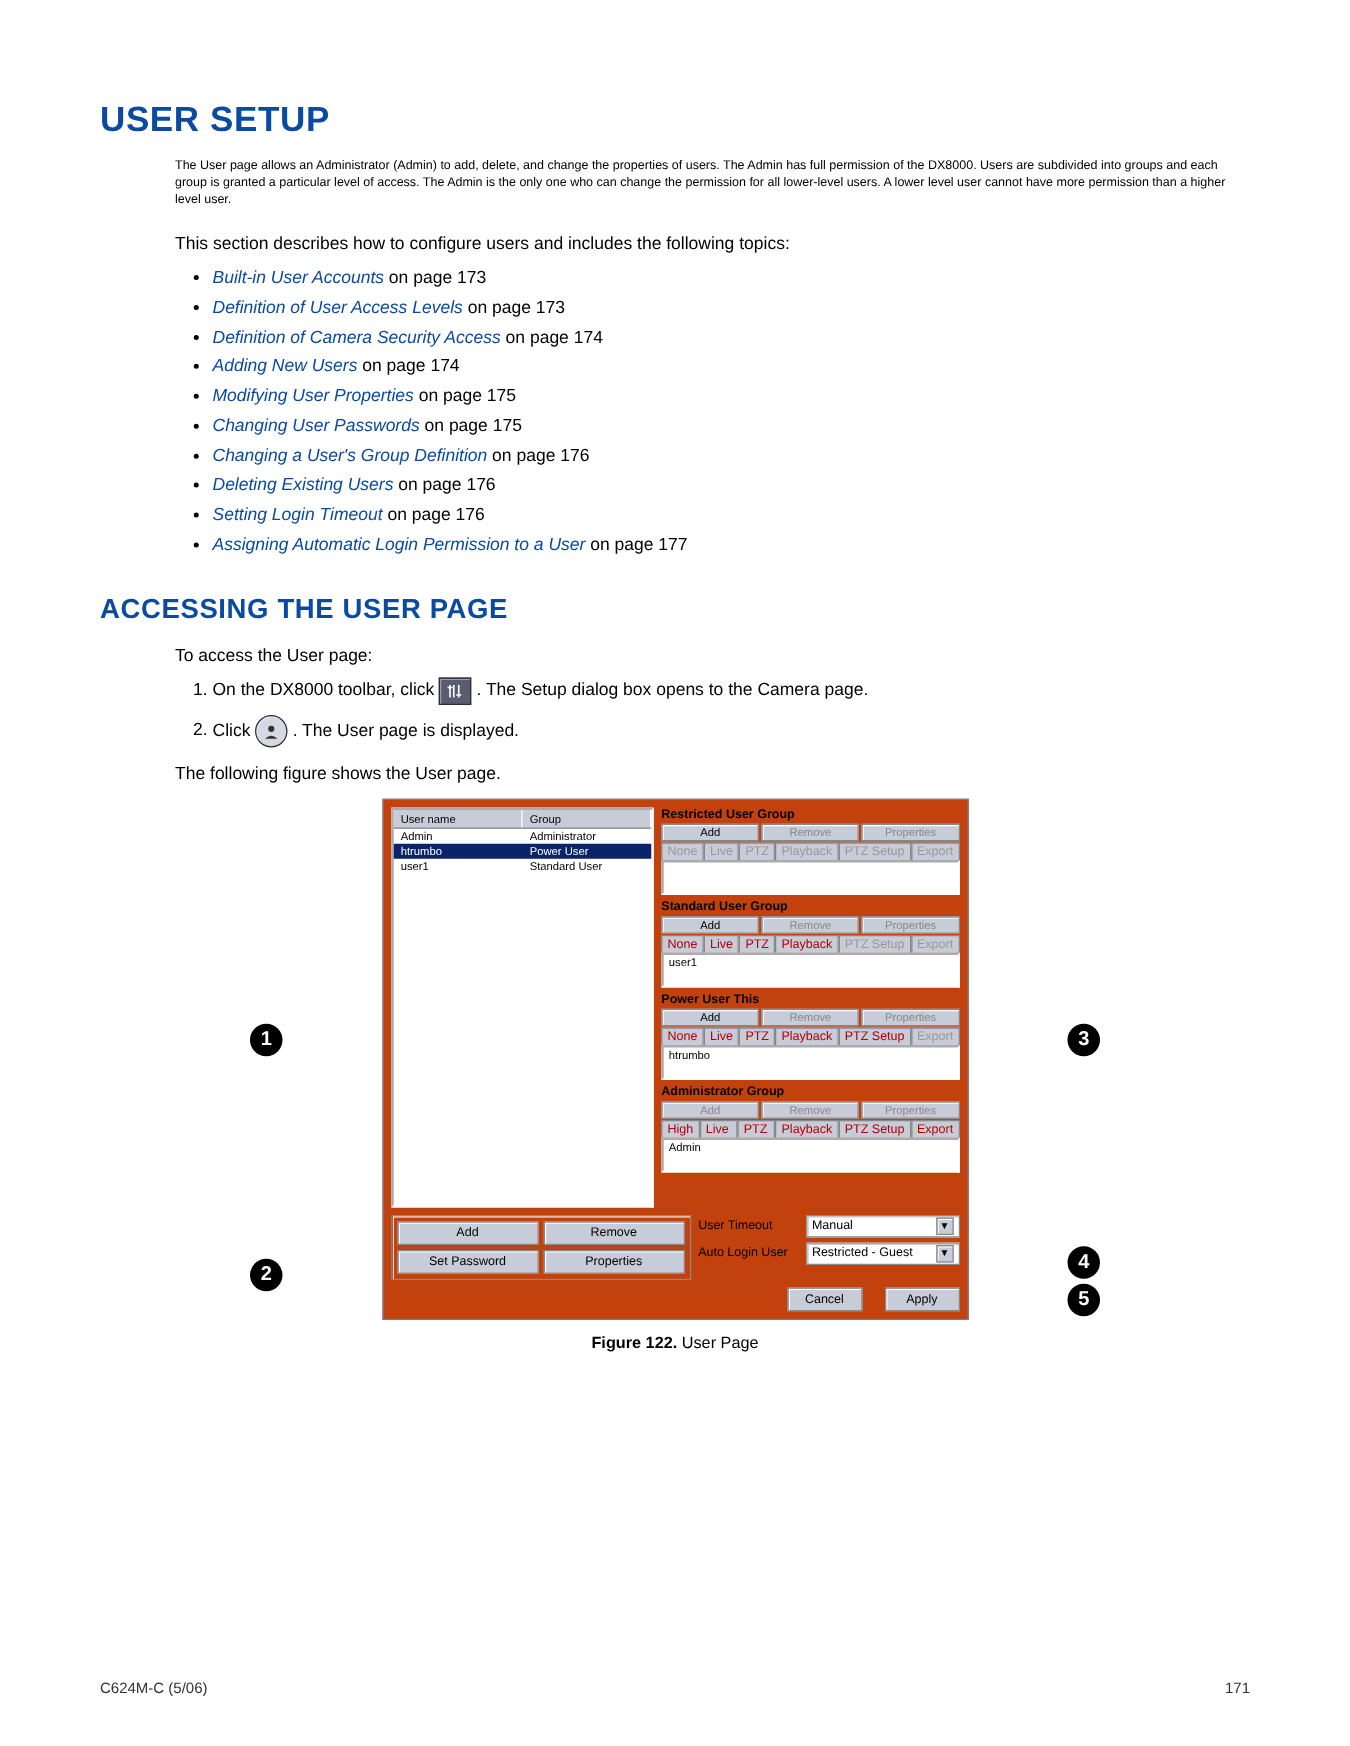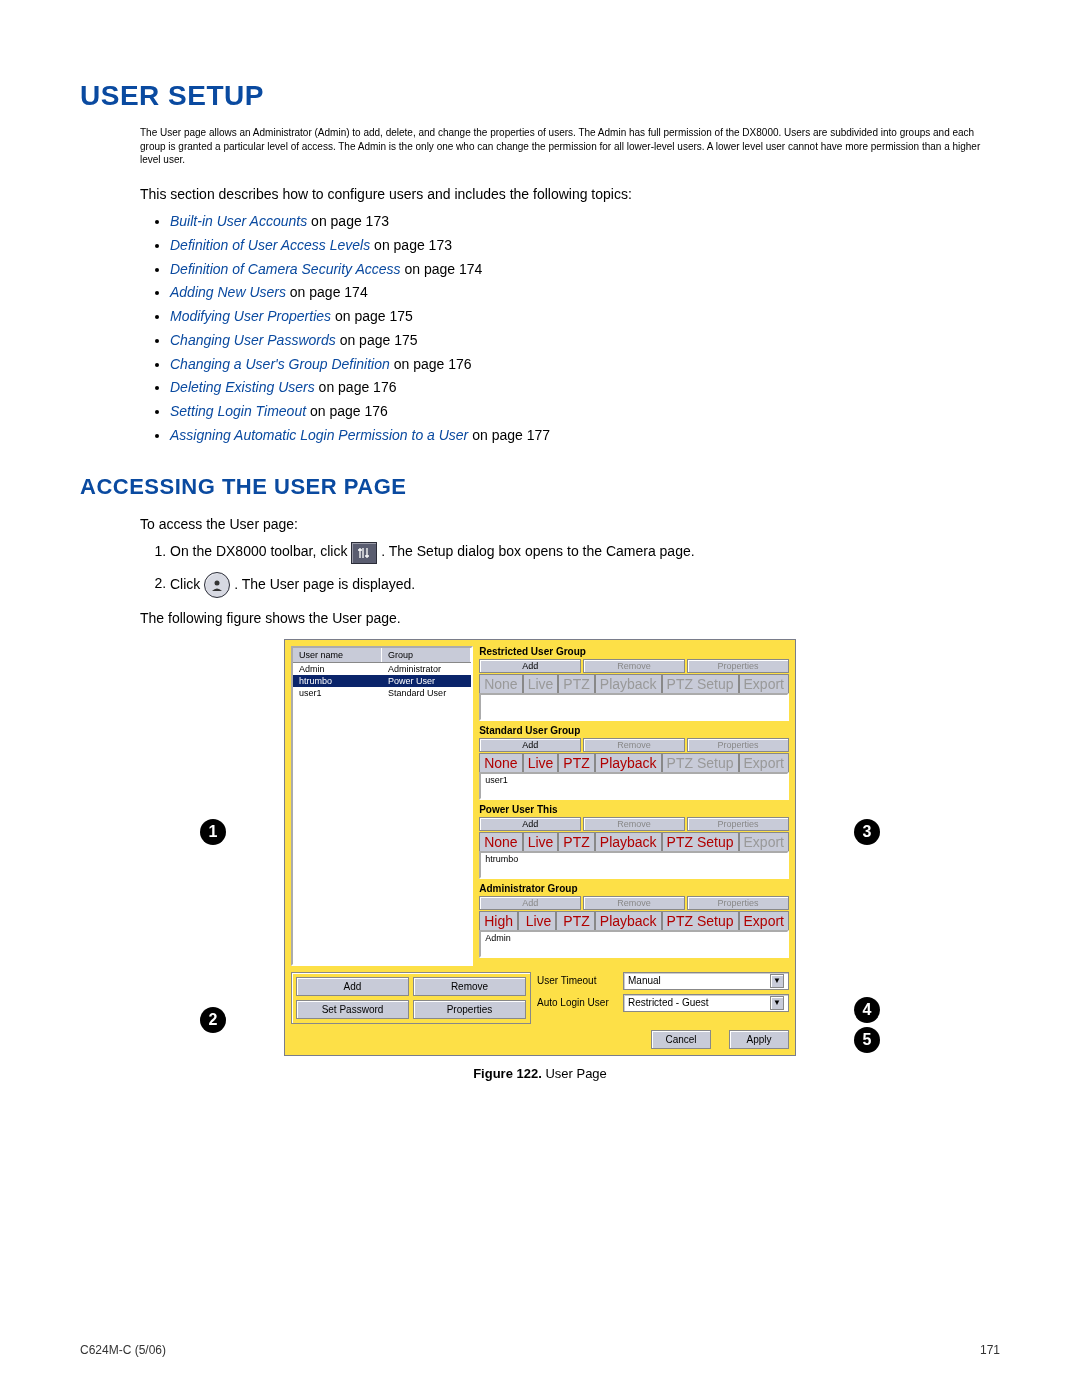--- a/index.html
+++ b/index.html
@@ -99,23 +99,23 @@
     border-radius: 50%;
     background: #000;
     color: #fff;
     display: flex;
     align-items: center;
     justify-content: center;
     font-size: 16px;
     font-weight: 700;
   }
   .win {
-    width: 512px;
+    width: 469px;
     margin: 0 auto;
-    background: #fde047;
+    background: #c2410c;
     border: 1px solid #7a7d8a;
     padding: 6px;
     font-size: 10px;
   }
   .win-top {
     display: flex;
     gap: 6px;
   }
   .userlist {
     border: 2px inset #fff;
@@ -170,28 +170,28 @@
     border: 1px solid #888;
     box-shadow: inset 1px 1px 0 #fff;
     font-size: 9px;
     text-align: center;
     padding: 1px 2px;
     white-space: nowrap;
   }
   .bt.dis { color: #888; }
   .tabs { display: flex; }
   .tab {
-    font-size: 14px;
+    font-size: 10px;
     padding: 1px 4px;
     border: 1px solid #888;
     border-bottom: none;
     background: #c8cbd8;
     color: #b00000;
     flex: 1;
-    text-align: right;
+    text-align: left;
     white-space: nowrap;
   }
   .tab.dis { color: #999; }
   .glist {
     background: #fff;
     border: 2px inset #fff;
     height: 28px;
     font-size: 9px;
     padding: 1px 4px;
   }

